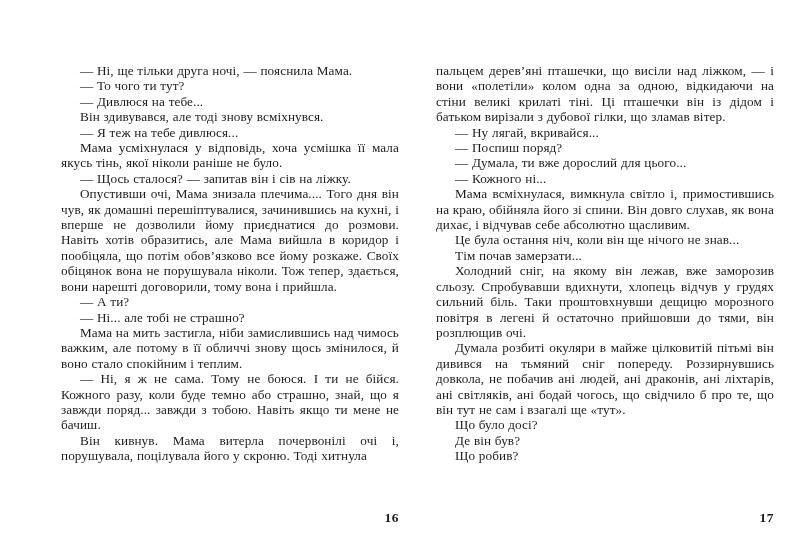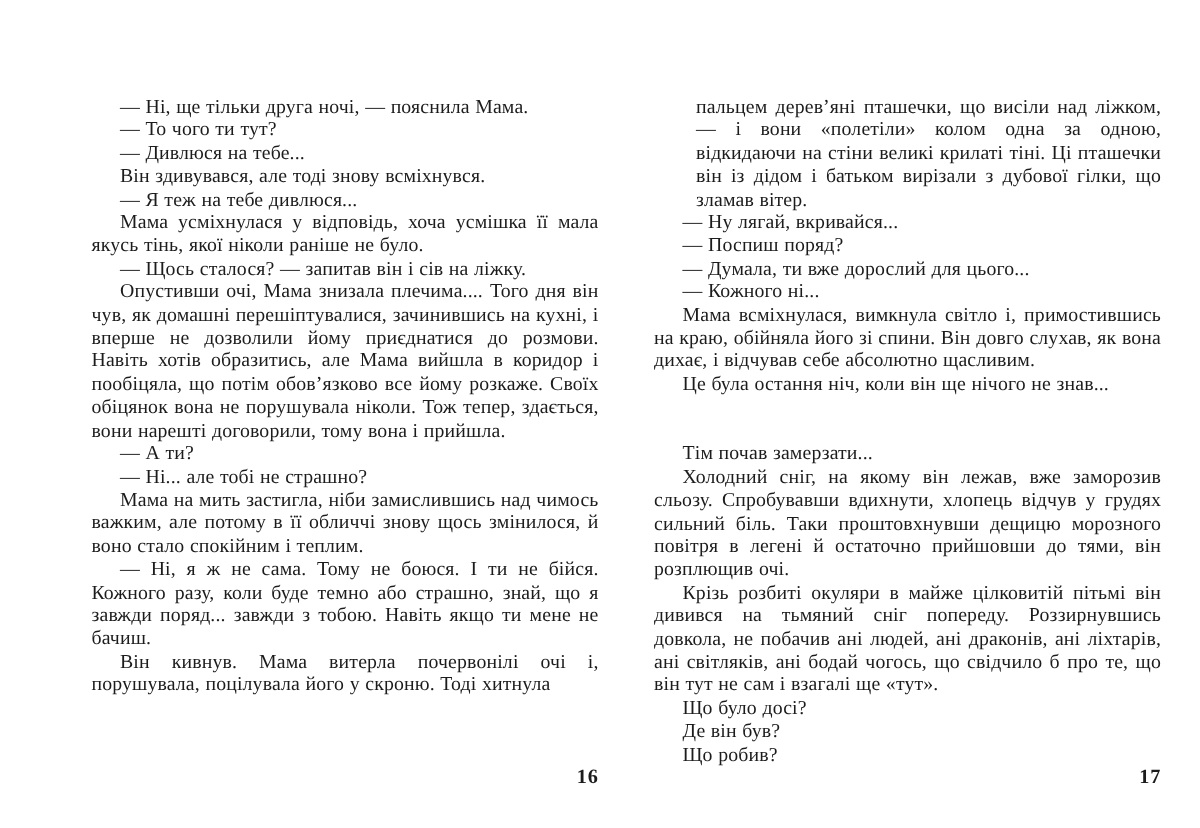--- a/index.html
+++ b/index.html
@@ -26,22 +26,22 @@
     letter-spacing: 0.1px;
   }
   .page-col.left  { left: 61px; }
   .page-col.right { left: 436px; }
   .para {
     margin: 0;
     text-indent: 19px;
     text-align: justify;
     word-spacing: 0.3px;
   }
-  .para.no-indent { text-indent: 0; margin-left: 28px; }
-  .para.gap-before { margin-top: 31px; }
+  .para.no-indent { text-indent: 0; }
+  .para.gap-before { }
   .page-number {
     position: absolute;
     top: 510px;
     width: 338px;
     text-align: right;
     font-size: 13.5px;
     font-weight: 600;
     letter-spacing: 0.5px;
   }
   .page-number.left  { left: 61px; }
@@ -71,21 +71,21 @@
   <div class="page-col right">
       <p class="para no-indent">пальцем дерев’яні пташечки, що висіли над ліжком, — і вони «полетіли» колом одна за одною, відкидаючи на стіни великі крилаті тіні. Ці пташечки він із дідом і батьком вирізали з дубової гілки, що зламав вітер.</p>
       <p class="para">— Ну лягай, вкривайся...</p>
       <p class="para">— Поспиш поряд?</p>
       <p class="para">— Думала, ти вже дорослий для цього...</p>
       <p class="para">— Кожного ні...</p>
       <p class="para">Мама всміхнулася, вимкнула світло і, примостившись на краю, обійняла його зі спини. Він довго слухав, як вона дихає, і відчував себе абсолютно щасливим.</p>
       <p class="para">Це була остання ніч, коли він ще нічого не знав...</p>
       <p class="para gap-before">Тім почав замерзати...</p>
       <p class="para">Холодний сніг, на якому він лежав, вже заморозив сльозу. Спробувавши вдихнути, хлопець відчув у грудях сильний біль. Таки проштовхнувши дещицю морозного повітря в легені й остаточно прийшовши до тями, він розплющив очі.</p>
-      <p class="para">Крізь розбиті окуляри в майже цілковитій пітьмі він дивився на тьмяний сніг попереду. Роззирнувшись довкола, не побачив ані людей, ані драконів, ані ліхтарів, ані світляків, ані бодай чогось, що свідчило б про те, що він тут не сам і взагалі ще «тут».</p>
+      <p class="para">Думала розбиті окуляри в майже цілковитій пітьмі він дивився на тьмяний сніг попереду. Роззирнувшись довкола, не побачив ані людей, ані драконів, ані ліхтарів, ані світляків, ані бодай чогось, що свідчило б про те, що він тут не сам і взагалі ще «тут».</p>
       <p class="para">Що було досі?</p>
       <p class="para">Де він був?</p>
       <p class="para">Що робив?</p>
     </div>
 
   <div class="page-number left">16</div>
 
   <div class="page-number right">17</div>
 
 </div>

